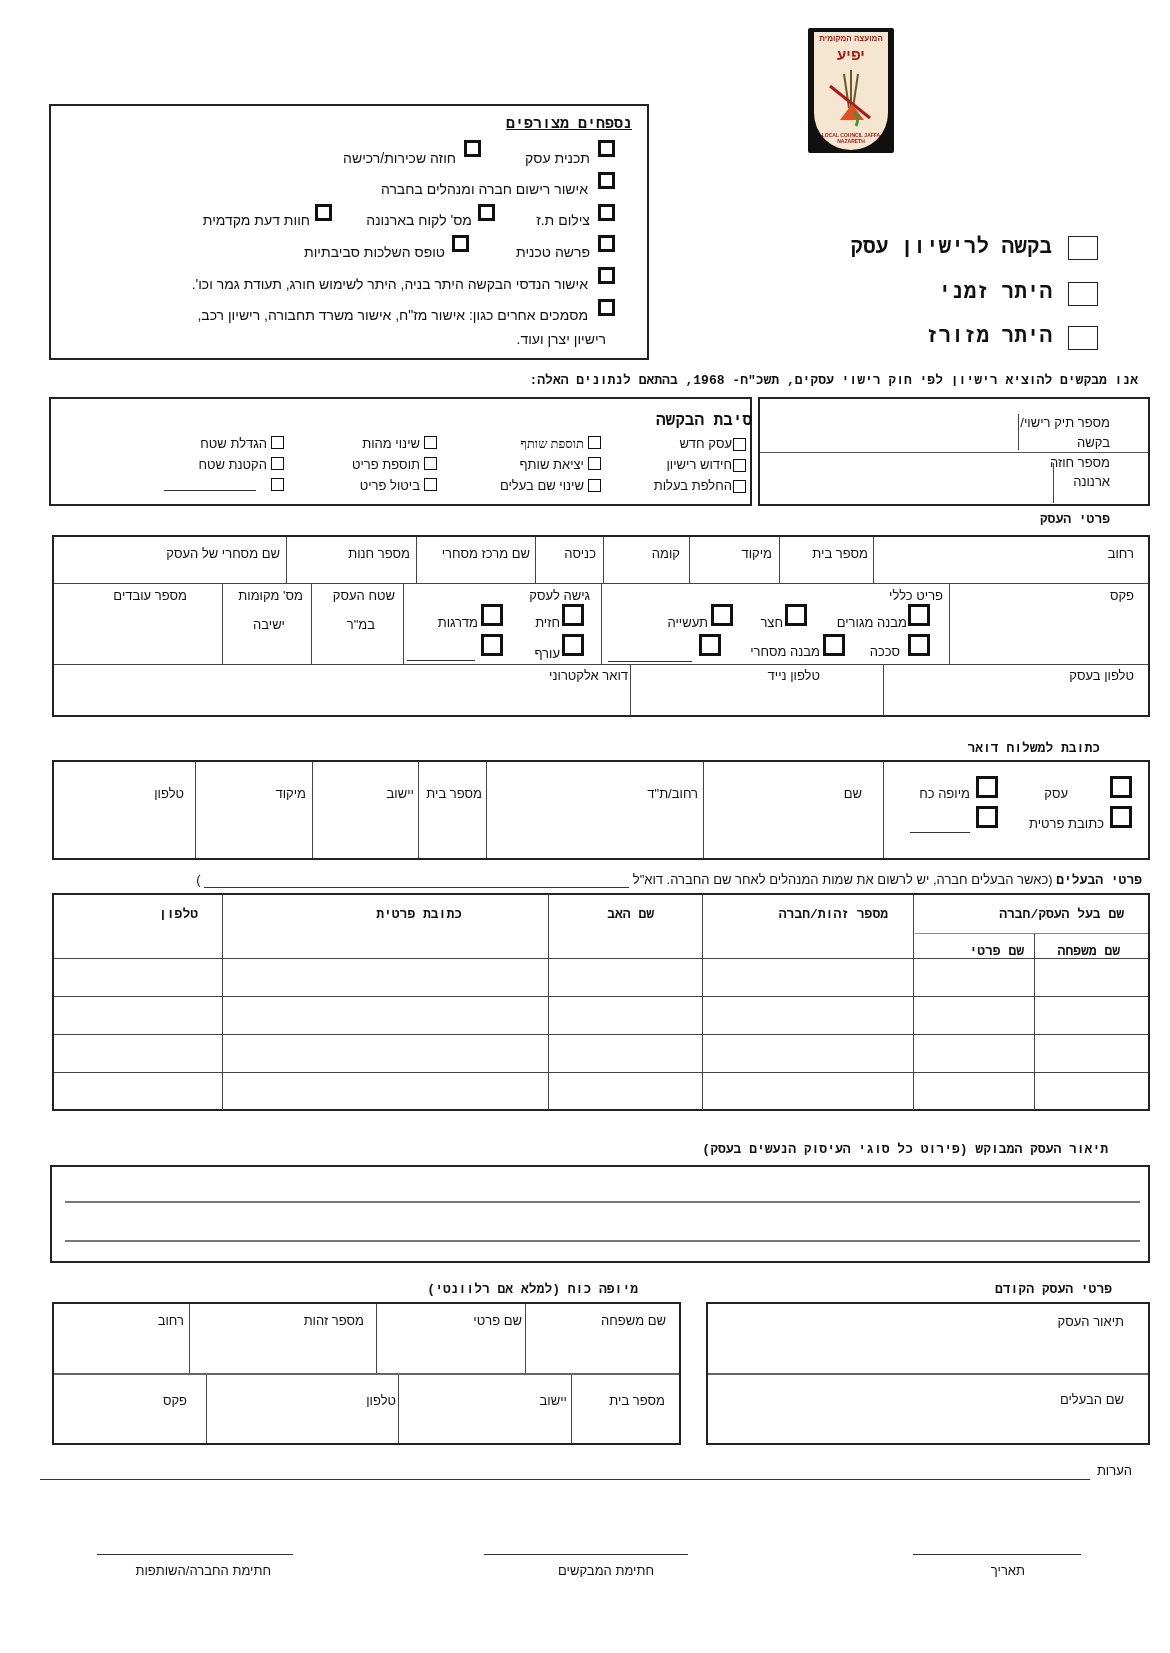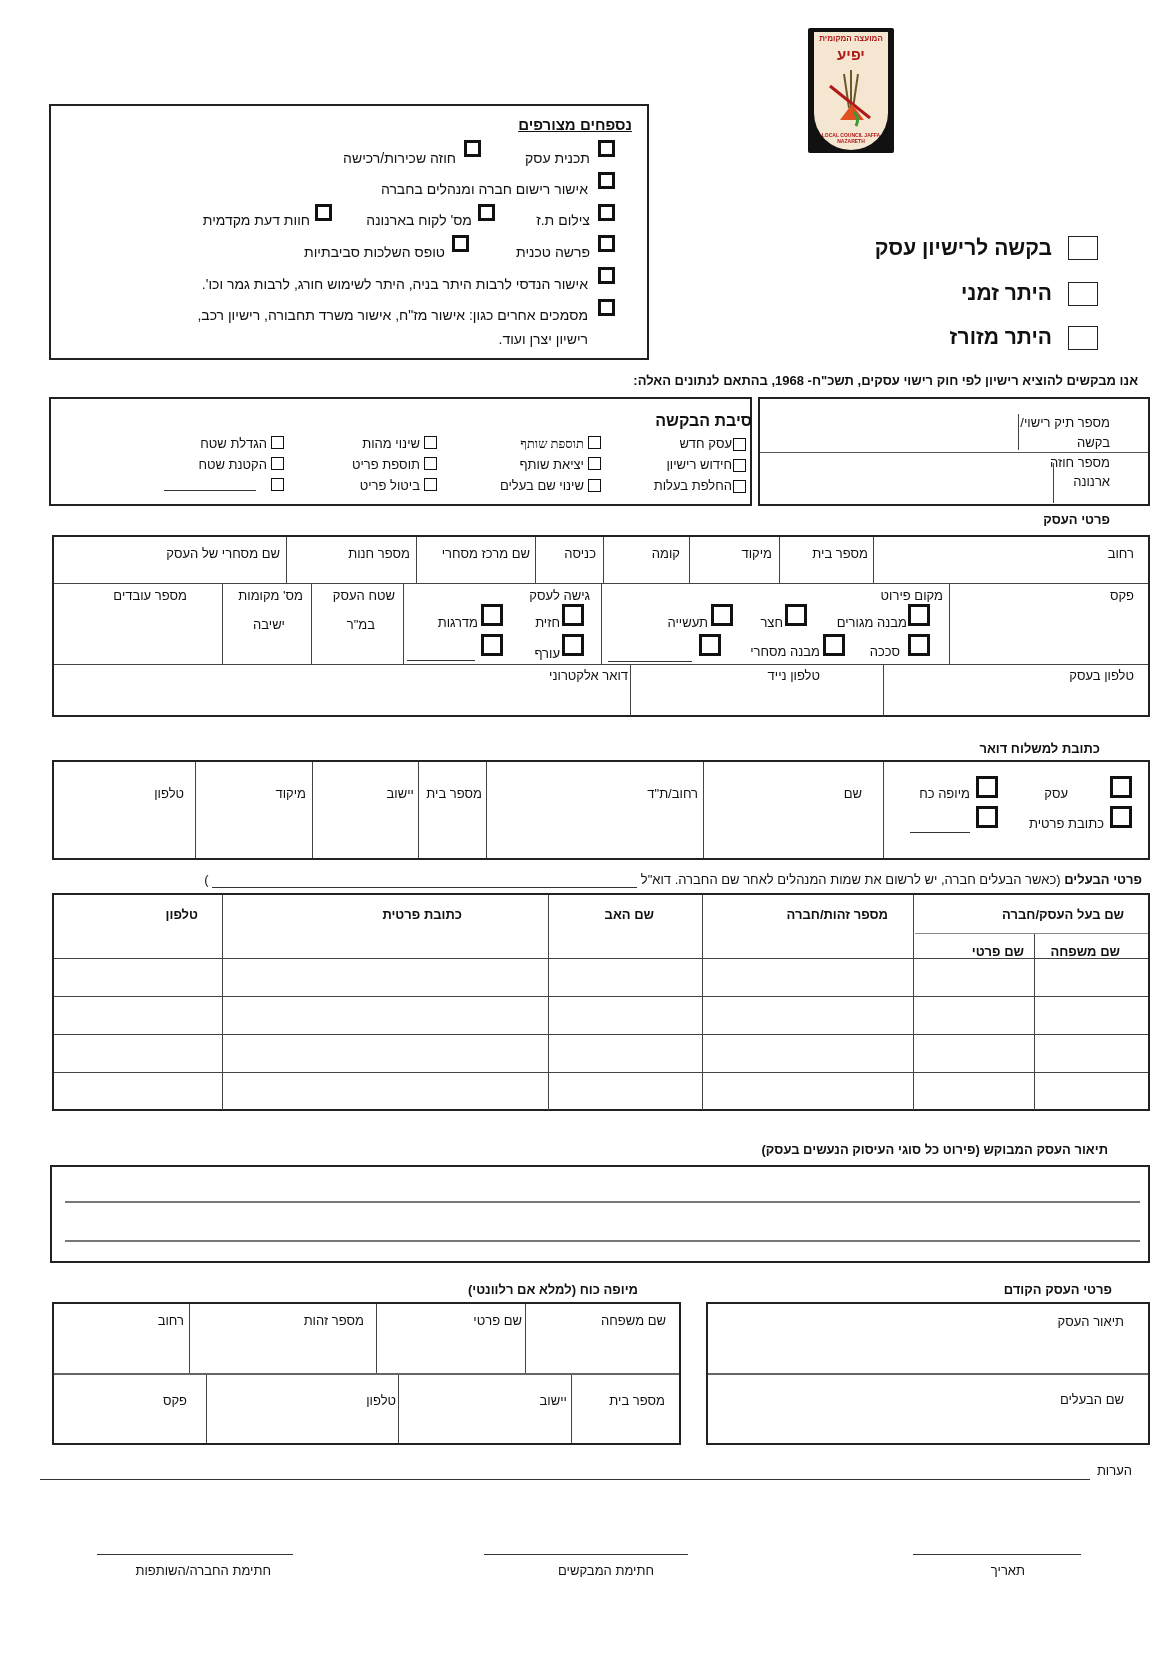--- a/index.html
+++ b/index.html
@@ -1,20 +1,20 @@
 <!DOCTYPE html>
 <html><head>
 <meta charset="utf-8">
 <style>
   html,body{margin:0;padding:0;background:#fff;}
   body{width:1170px;height:1653px;position:relative;overflow:hidden;font-family:"Liberation Sans","DejaVu Sans",sans-serif;color:#111;direction:rtl;}
   .abs{position:absolute;}
   .box{position:absolute;border:2px solid #222;box-sizing:border-box;}
   .t{position:absolute;font-size:13px;white-space:nowrap;}
-  .b{font-weight:bold;}
+  .b{font-weight:bold;font-family:Liberation Mono, monospace;}
   .cb{position:absolute;width:17px;height:17px;border:3px solid #111;box-sizing:border-box;background:#fff;}
   .cbs{position:absolute;width:13px;height:13px;border:1.5px solid #111;box-sizing:border-box;background:#fff;}
   .cbl{position:absolute;width:30px;height:24px;border:1.5px solid #222;box-sizing:border-box;background:#fff;}
   .vl{position:absolute;width:1px;background:#444;}
   .hl{position:absolute;height:1px;background:#555;}
   .uline{position:absolute;height:1px;background:#333;}
   .logo{position:absolute;left:808px;top:28px;width:86px;height:125px;background:#111;border-radius:2px;overflow:hidden;}
   .logo .shield{position:absolute;left:6px;top:4px;width:74px;height:118px;background:#f4e6d0;border-radius:0 0 38px 38px;}
   .logo .lt{position:absolute;width:100%;text-align:center;direction:rtl;font-weight:bold;}
 </style>
@@ -60,25 +60,25 @@
 <div class="t" style="right:698px;top:212px;font-size:14px;">מס' לקוח בארנונה</div>
 <div class="cb" style="left:315px;top:204px;"></div>
 <div class="t" style="right:860px;top:212px;font-size:14px;">חוות דעת מקדמית</div>
 
 <div class="cb" style="left:598px;top:235px;"></div>
 <div class="t" style="right:580px;top:244px;font-size:14px;">פרשה טכנית</div>
 <div class="cb" style="left:452px;top:235px;"></div>
 <div class="t" style="right:725px;top:244px;font-size:14px;">טופס השלכות סביבתיות</div>
 
 <div class="cb" style="left:598px;top:267px;"></div>
-<div class="t" style="right:582px;top:276px;font-size:14px;">אישור הנדסי לרבות היתר בניה, היתר לשימוש חורג, לרבות גמר וכו'.</div>
+<div class="t" style="right:582px;top:276px;font-size:14px;">אישור הנדסי הבקשה היתר בניה, היתר לשימוש חורג, תעודת גמר וכו'.</div>
 
 <div class="cb" style="left:598px;top:299px;"></div>
 <div class="t" style="right:582px;top:307px;font-size:14px;">מסמכים אחרים כגון: אישור מז"ח, אישור משרד תחבורה, רישיון רכב,</div>
-<div class="t" style="right:582px;top:331px;font-size:14px;margin-left:21px;">רישיון יצרן ועוד.</div>
+<div class="t" style="right:564px;top:331px;font-size:14px;margin-left:21px;">רישיון יצרן ועוד.</div>
 
 <div class="t b" style="right:32px;top:373px;font-size:13px;">אנו מבקשים להוציא רישיון לפי חוק רישוי עסקים, תשכ"ח- 1968, בהתאם לנתונים האלה:</div>
 
 <div class="box" style="left:758px;top:397px;width:392px;height:109px;"></div>
 <div class="hl" style="left:760px;top:452px;width:388px;"></div>
 <div class="vl" style="left:1018px;top:414px;height:36px;"></div>
 <div class="t" style="right:60px;top:415px;">מספר תיק רישוי/</div>
 <div class="t" style="right:60px;top:435px;">בקשה</div>
 <div class="abs" style="left:762px;top:400px;width:252px;height:48px;"></div>
 <div class="vl" style="left:1053px;top:463px;height:40px;"></div>
@@ -138,21 +138,21 @@
 <div class="t" style="right:640px;top:546px;">שם מרכז מסחרי</div>
 <div class="t" style="right:760px;top:546px;">מספר חנות</div>
 <div class="t" style="right:890px;top:546px;">שם מסחרי של העסק</div>
 
 <div class="vl" style="left:949px;top:584px;height:80px;"></div>
 <div class="vl" style="left:601px;top:584px;height:80px;"></div>
 <div class="vl" style="left:403px;top:584px;height:80px;"></div>
 <div class="vl" style="left:311px;top:584px;height:80px;"></div>
 <div class="vl" style="left:222px;top:584px;height:80px;"></div>
 <div class="t" style="right:36px;top:588px;">פקס</div>
-<div class="t" style="right:227px;top:588px;">מקום פירוט</div>
+<div class="t" style="right:227px;top:588px;">פריט כללי</div>
 <div class="cb" style="left:908px;top:604px;width:22px;height:22px;"></div>
 <div class="t" style="right:263px;top:615px;">מבנה מגורים</div>
 <div class="cb" style="left:785px;top:604px;width:22px;height:22px;"></div>
 <div class="t" style="right:387px;top:615px;">חצר</div>
 <div class="cb" style="left:711px;top:604px;width:22px;height:22px;"></div>
 <div class="t" style="right:462px;top:615px;">תעשייה</div>
 <div class="cb" style="left:908px;top:634px;width:22px;height:22px;"></div>
 <div class="t" style="right:270px;top:644px;">סככה</div>
 <div class="cb" style="left:823px;top:634px;width:22px;height:22px;"></div>
 <div class="t" style="right:350px;top:644px;">מבנה מסחרי</div>

